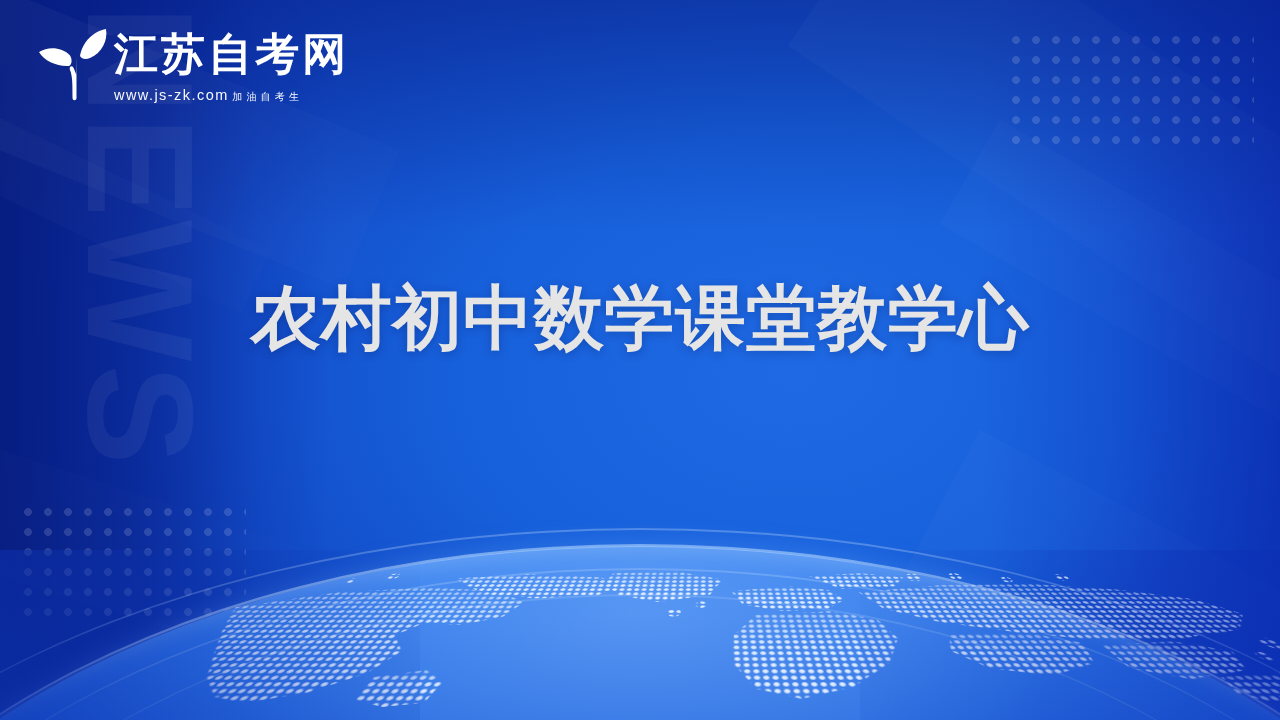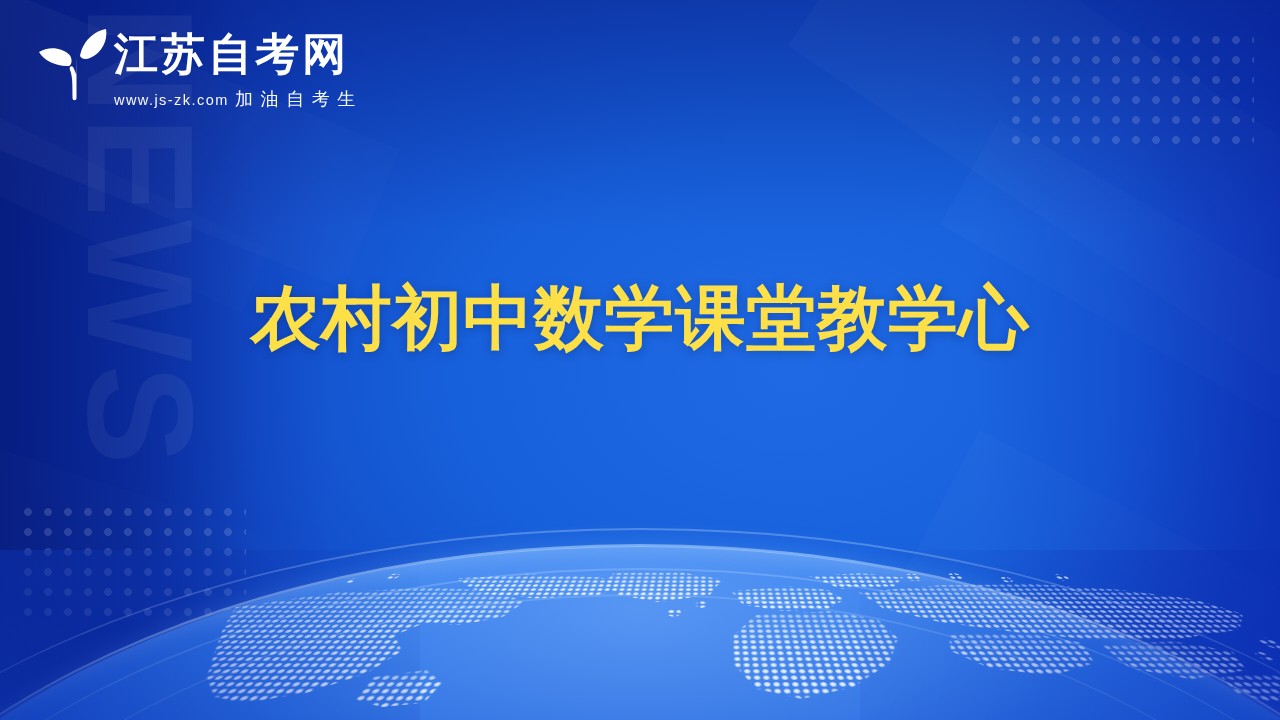--- a/index.html
+++ b/index.html
@@ -188,33 +188,33 @@
   }
   .logo-sub {
     margin-top: 9px;
     color: #ffffff;
     font-size: 14.5px;
     font-weight: 500;
     letter-spacing: .10em;
     white-space: nowrap;
     opacity: .97;
   }
-  .logo-sub .cn { letter-spacing: .42em; margin-left: .35em; font-size: 18px; }
+  .logo-sub .cn { letter-spacing: .42em; margin-left: .35em; font-size: 10px; }
 
   
   .title-block {
     position: absolute;
     left: 0; right: 0;
     top: 272px;
     z-index: 6;
     text-align: center;
     padding: 0 120px;
   }
   .title-line {
-    color: #fde047;
+    color: #e5e5e5;
     font-family: "DejaVu Serif", "Liberation Serif", serif;
     font-weight: 700;
     font-size: 70px;
     line-height: 92px;
     letter-spacing: .012em;
     white-space: nowrap;
     text-shadow: 0 2px 10px rgba(4,22,92,.30);
   }
 </style>
 </head>

